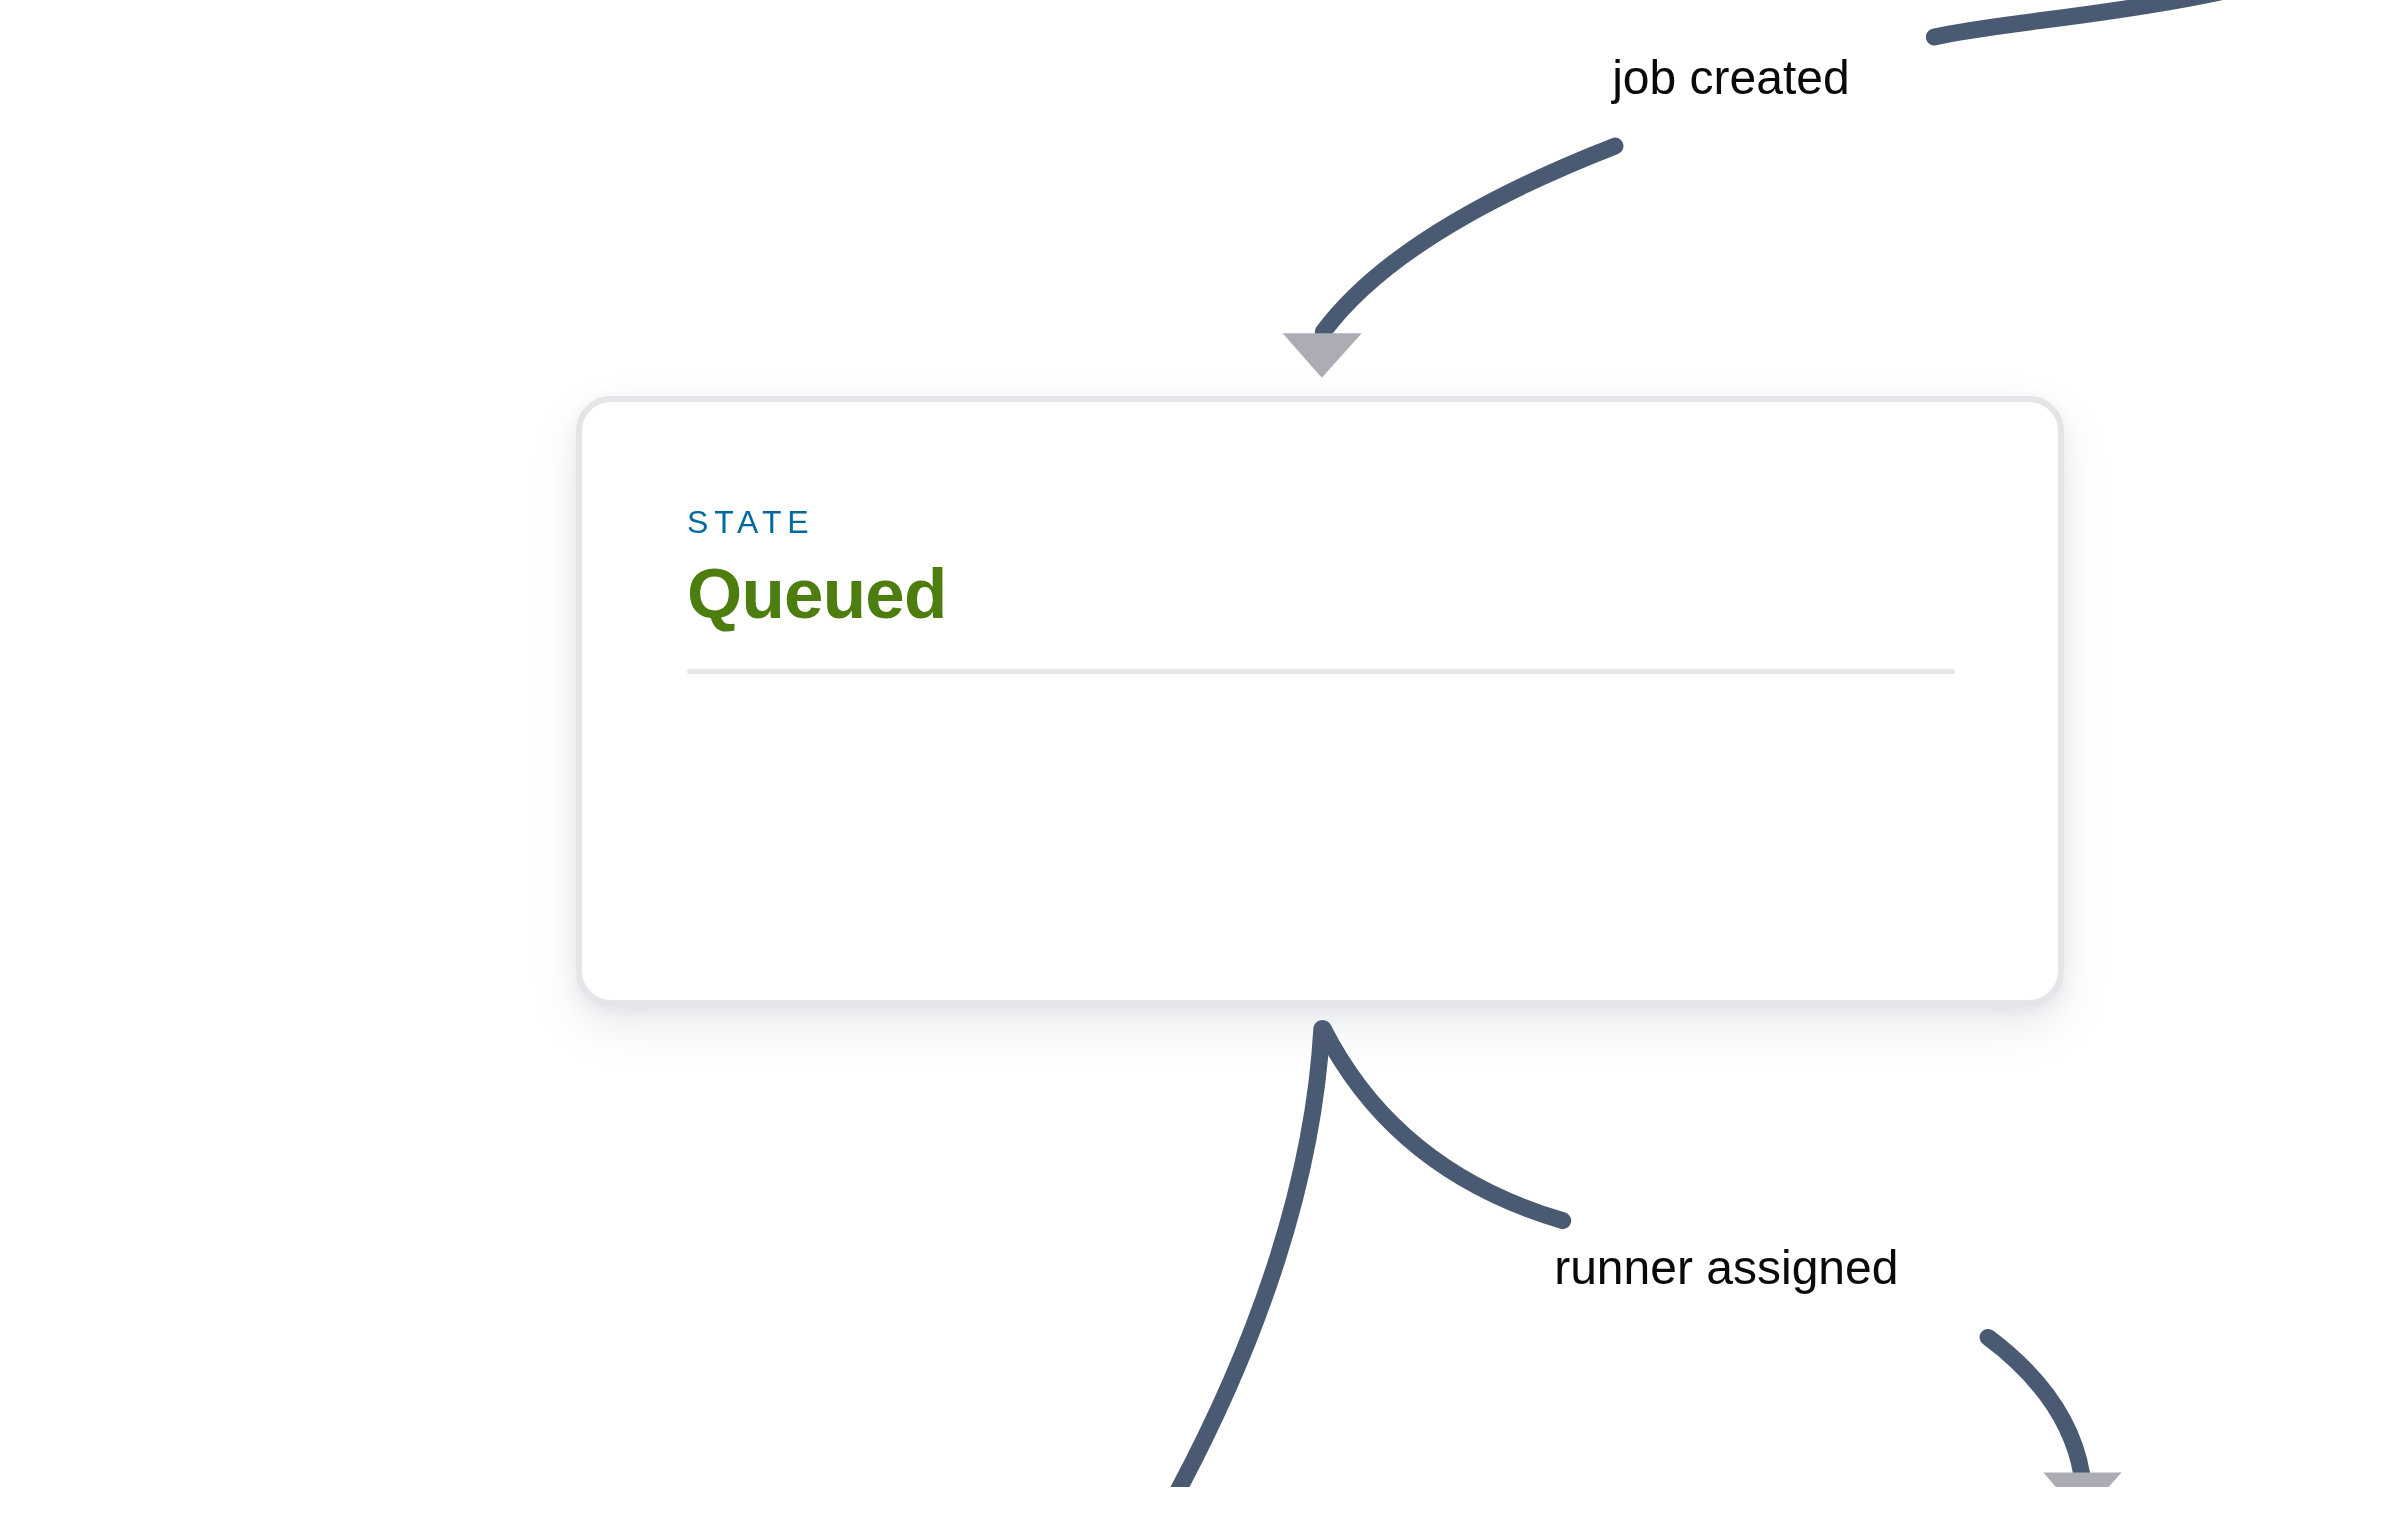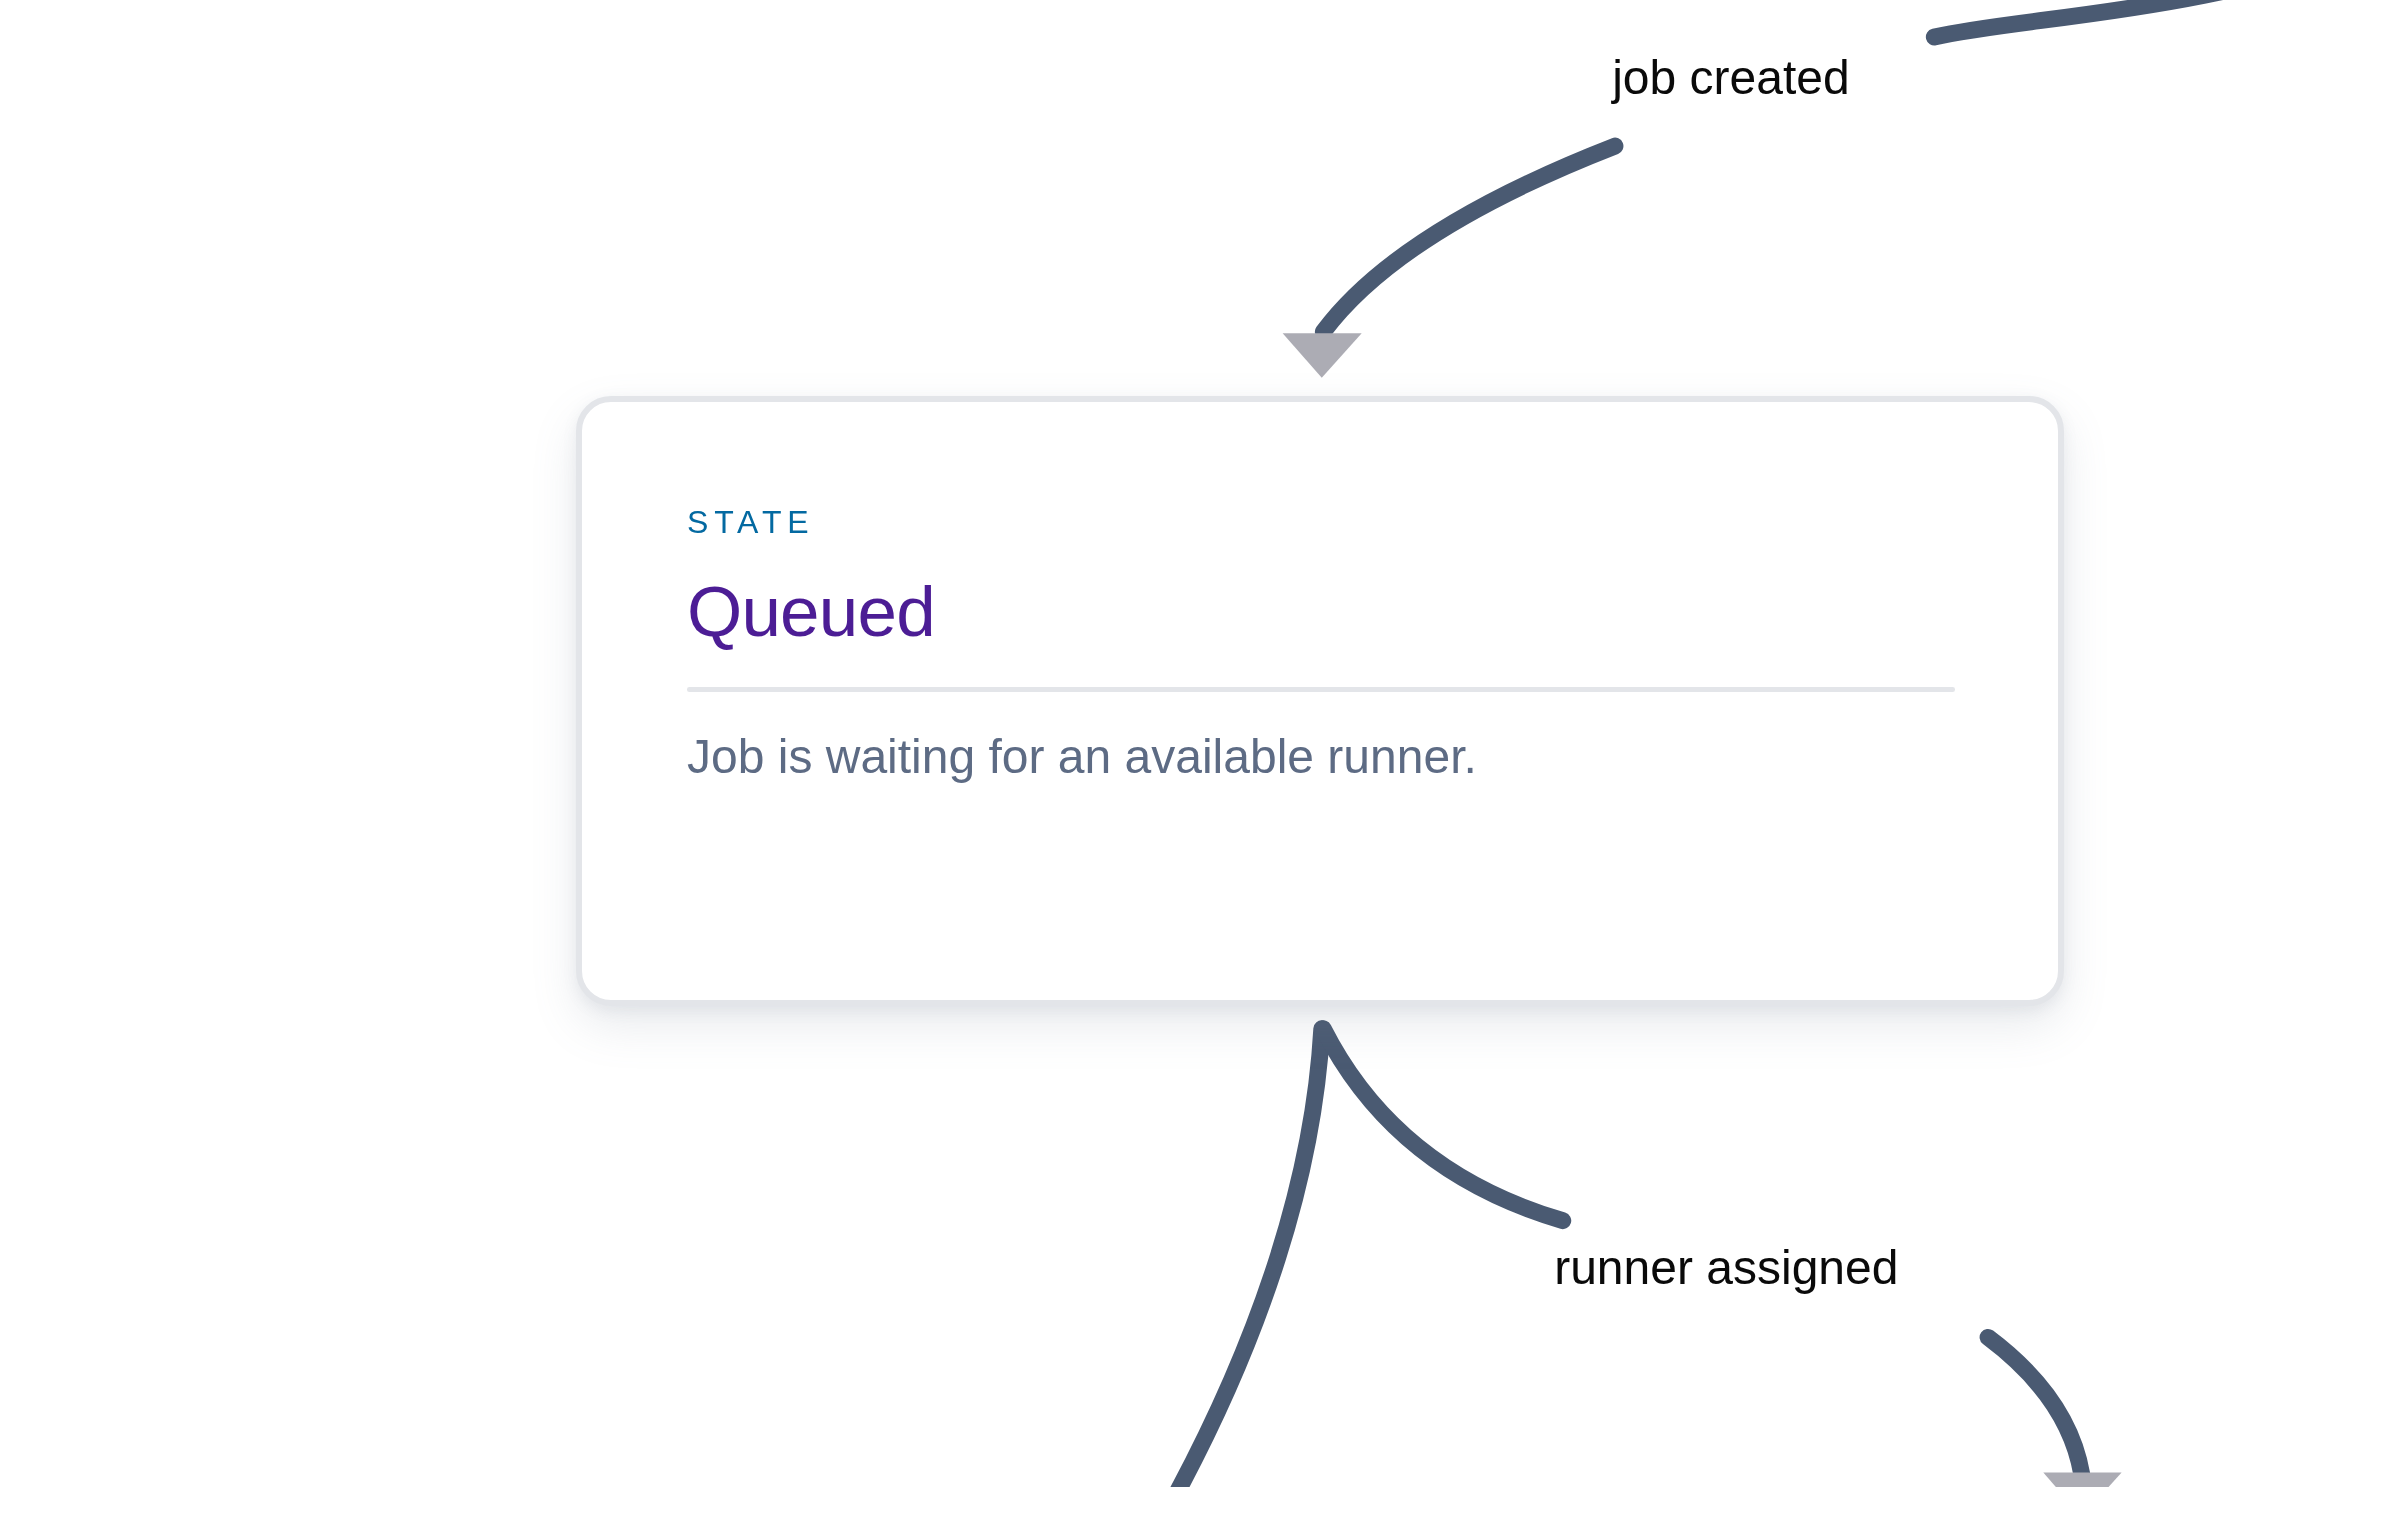--- a/index.html
+++ b/index.html
@@ -49,26 +49,26 @@
   }
   .state-kicker {
     font-size: 32px;
     line-height: 1.0;
     font-weight: 400;
     letter-spacing: 5.8px;
     color: #0369a1;
     white-space: nowrap;
   }
   .state-title {
-    margin-top: 38px;
+    margin-top: 20px;
     font-size: 71px;
     line-height: 1.0;
-    font-weight: normal;
+    font-weight: bold;
     letter-spacing: -0.8px;
-    color: #4c1d95;
+    color: #4d7c0f;
     white-space: nowrap;
   }
   .card-divider {
     margin-top: 40px;
     height: 4.6px;
     width: 1268px;
     background: #e3e5e9;
     border-radius: 2.3px;
   }
   .state-desc {
@@ -118,20 +118,19 @@
     </g>
   </svg>
 
   <div class="edge-label" id="label-job-created">job created</div>
 
   <div class="state-card">
     <div class="card-inner">
       <div class="state-kicker">STATE</div>
       <div class="state-title">Queued</div>
       <div class="card-divider"></div>
-      <div class="state-desc">Job is waiting for an available runner.</div>
     </div>
   </div>
 
   <div class="edge-label" id="label-runner-assigned">runner assigned</div>
 
 </div>
 
 
 </body></html>

